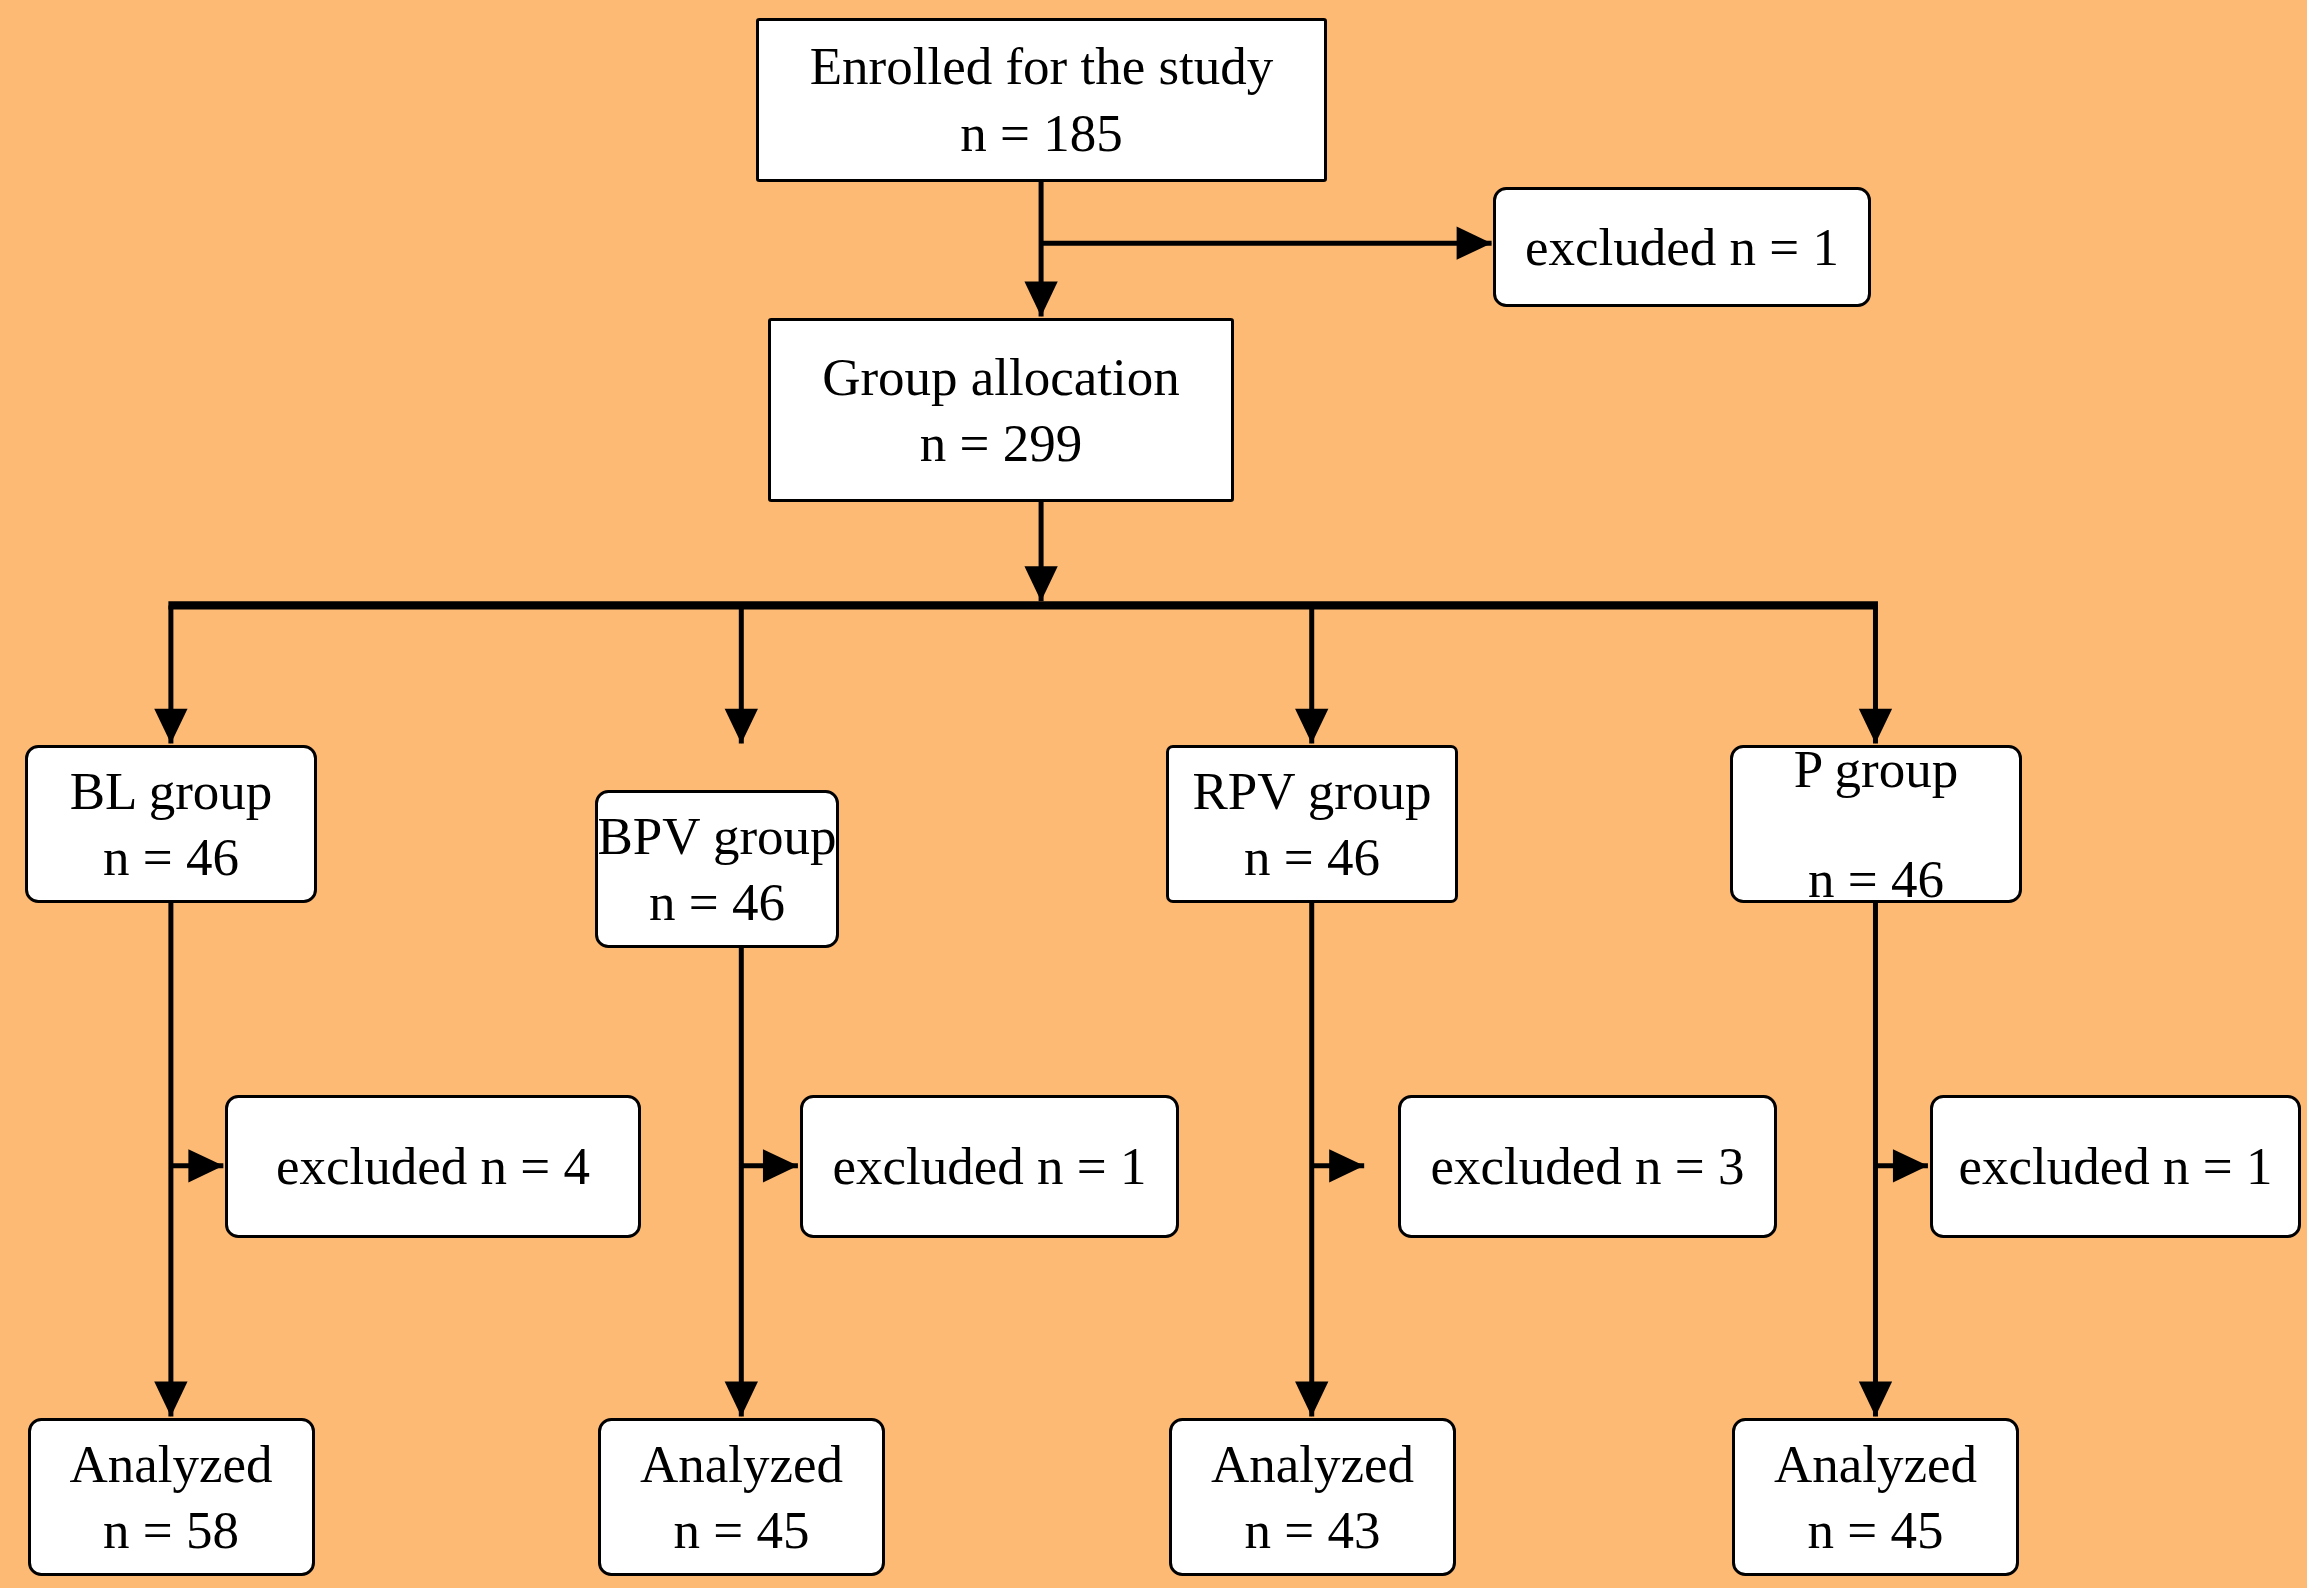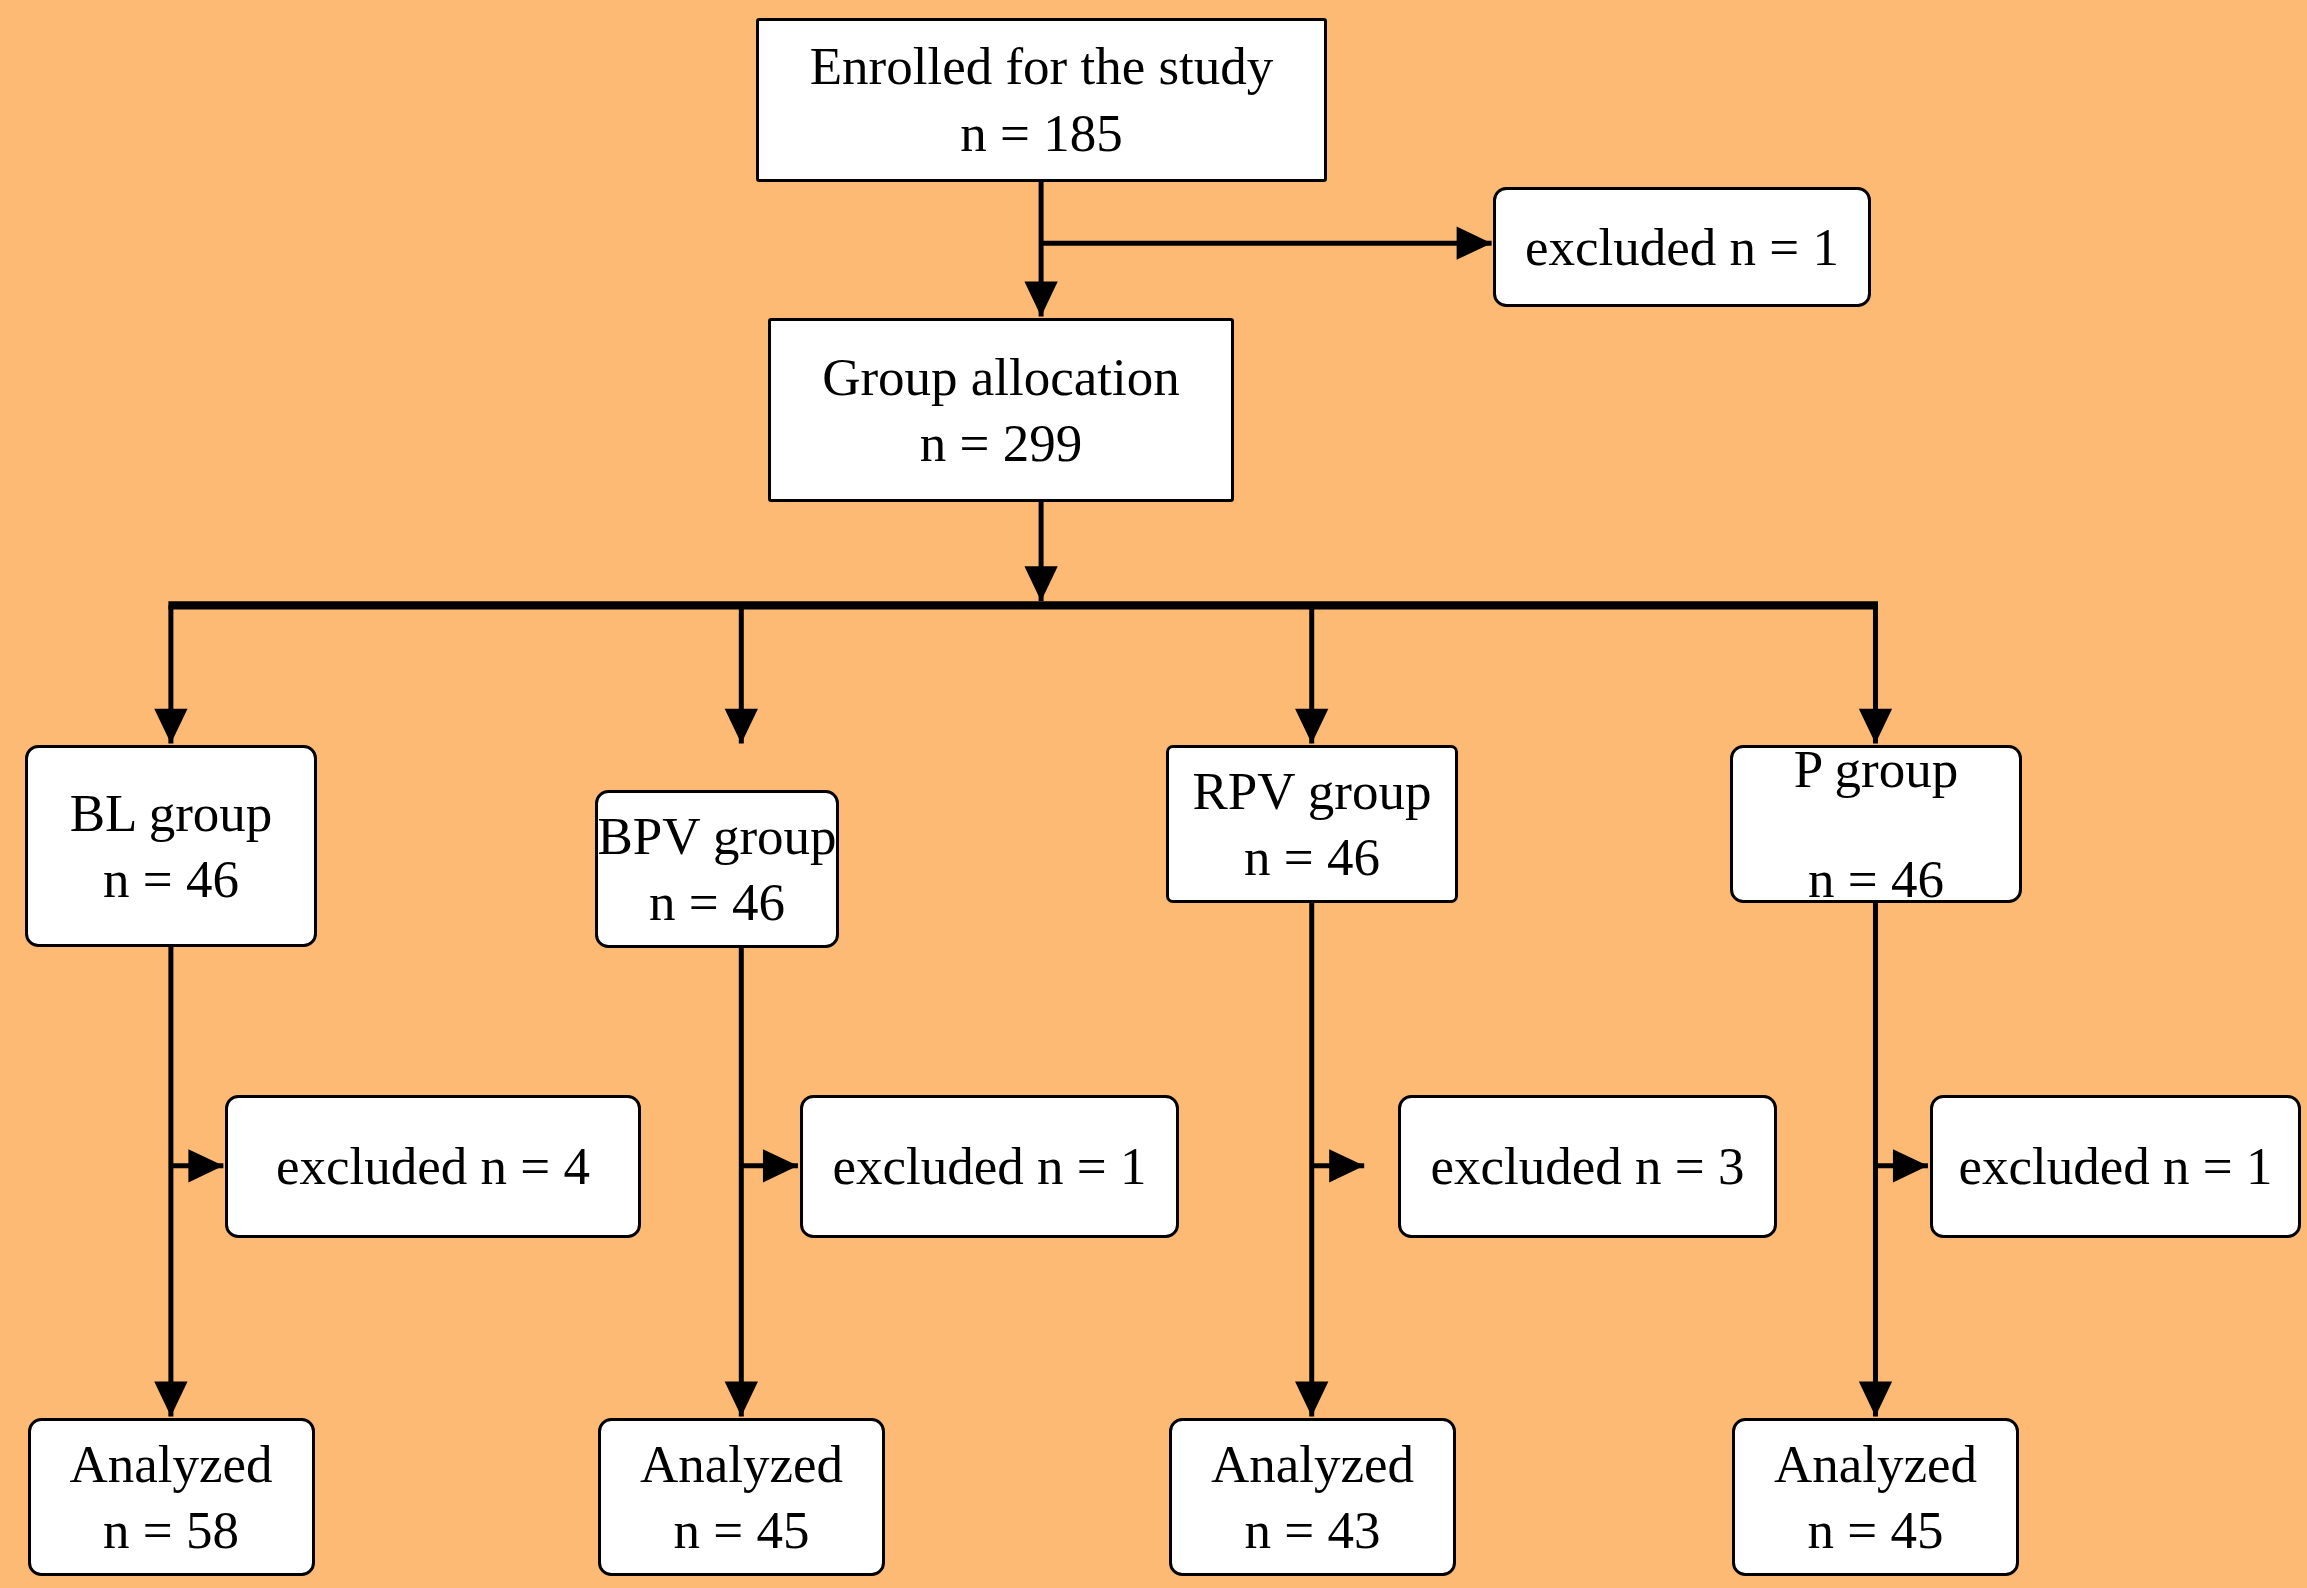--- a/index.html
+++ b/index.html
@@ -79,21 +79,21 @@
 
   <div class="box rounded" style="left:1493px; top:187px; width:378px; height:120px;">
     <span>excluded n = 1</span>
   </div>
 
   <div class="box sharp" style="left:768px; top:318px; width:466px; height:184px;">
     <span>Group allocation</span>
     <span>n = 299</span>
   </div>
 
-  <div class="box rounded" style="left:25px; top:745px; width:292px; height:202px;">
+  <div class="box rounded" style="left:25px; top:745px; width:292px; height:158px;">
     <span>BL group</span>
     <span>n = 46</span>
   </div>
   <div class="box rounded" style="left:595px; top:745px; width:244px; height:158px;margin-top:45px;">
     <span>BPV group</span>
     <span>n = 46</span>
   </div>
   <div class="box rounded" style="left:1166px; top:745px; width:292px; height:158px;border-radius:7px;">
     <span>RPV group</span>
     <span>n = 46</span>

